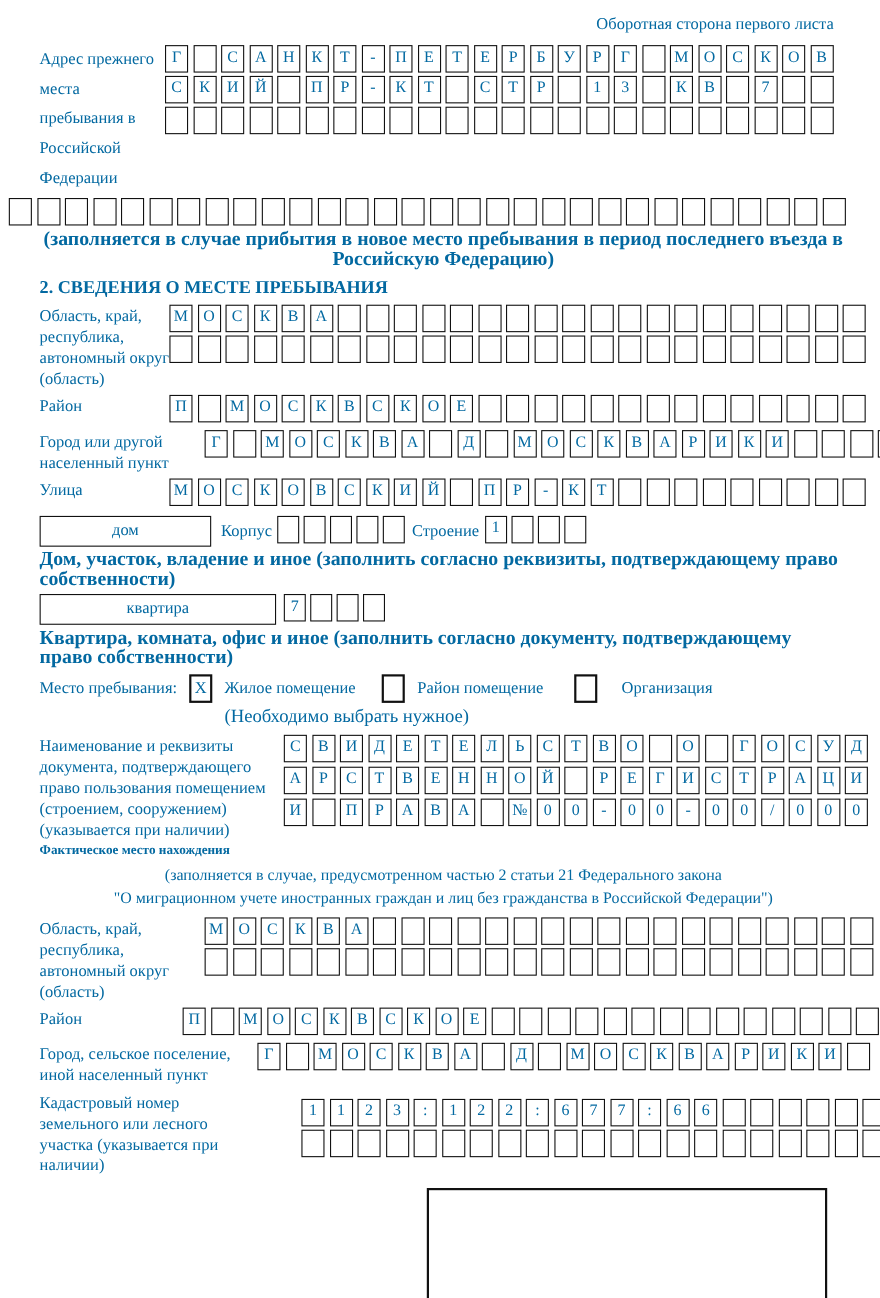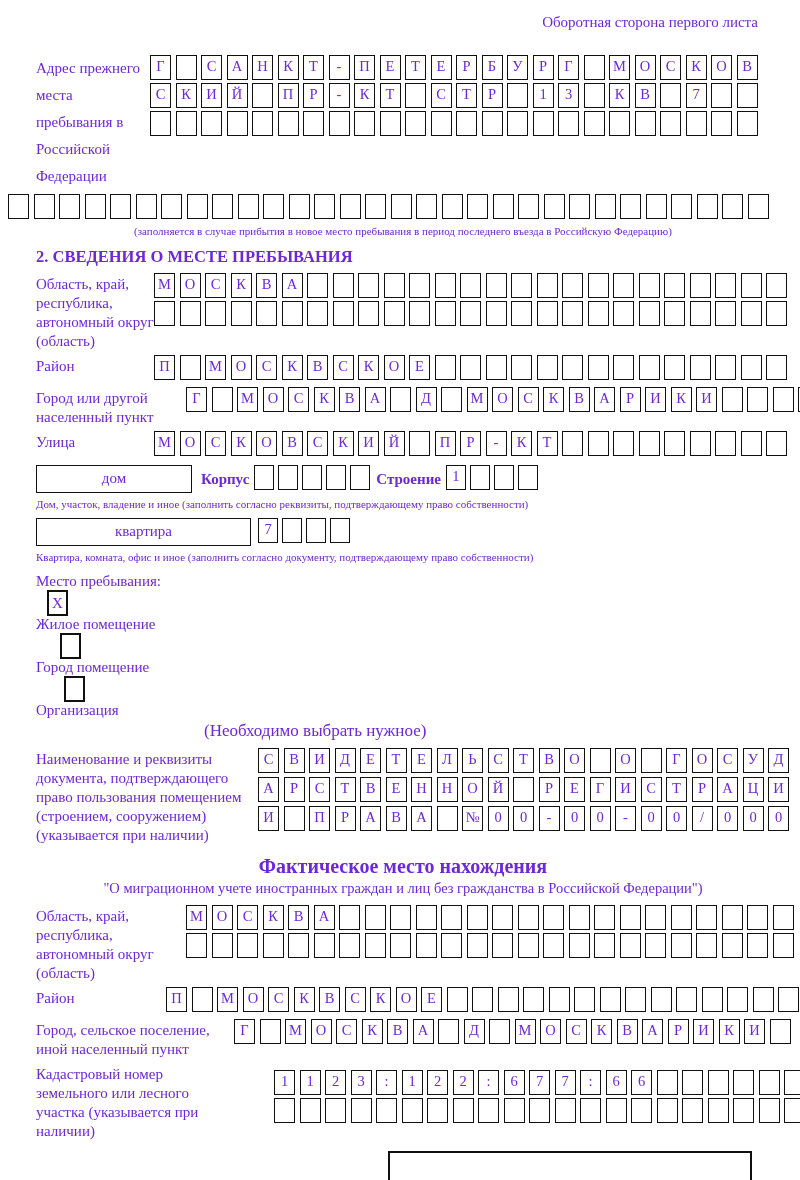--- a/index.html
+++ b/index.html
@@ -1,64 +1,64 @@
 <!DOCTYPE html>
 <html><head>
 <meta charset="utf-8">
 <style>
   * { margin:0; padding:0; box-sizing:border-box; }
   html,body { background:#fff; }
   .page {
     position:relative; width:800px; height:1180px; overflow:hidden;
-    background:#fff; color:#6d28d9;
+    background:#fff; color:#0369a1;
     font-family:"Liberation Serif","DejaVu Serif",serif;
     padding:14px 30px 0 36px;
   }
   .header-note { text-align:right; font-size:15px; padding-right:12px; }
 
   .cell {
     display:inline-block; width:21px; height:25px; border:1.5px solid #111;
     margin-right:4.5px; text-align:center; font-size:14.5px; line-height:21px;
     vertical-align:top; background:#fff;
   }
   .cell-row { white-space:nowrap; height:25px; margin-bottom:3px; }
   .rows .cell-row:last-child { margin-bottom:0; }
 
   .field { display:flex; align-items:flex-start; margin-top:4px; }
   .flabel { font-size:15px; line-height:19px; flex:0 0 auto; padding-top:2px; }
   .w114 { width:114px; } .w118 { width:118px; } .w150 { width:150px; }
   .w130 { width:130px; } .w198 { width:198px; } .w222 { width:222px; }
 
-  .addr-field { margin-top:24px;font-family:Liberation Serif, serif; }
+  .addr-field { margin-top:10px;font-family:Liberation Serif, serif; }
   .addr-field .flabel { line-height:27px; padding-top:0; }
   .full-row { margin-left:-28px; margin-top:4px; }
 
-  .caption { font-size:11px; line-height:18px; margin-top:2px; }
+  .caption { font-size:18px; line-height:18px; margin-top:2px;font-weight:bold; }
   .caption.center { text-align:center; }
 
   .section-title { font-size:16.5px; font-weight:bold; margin:7px 0 6px; }
 
   .house-row { display:flex; align-items:center; margin-top:6px; }
   .house-row .cell, .apt-row .cell { width:20px; margin-right:4px; }
   .widebox { border:1.5px solid #111; height:28px; line-height:25px; text-align:center;
              font-size:15px; background:#fff; flex:0 0 auto; }
   .dom-box { width:156px; margin-right:7px; }
   .kv-box  { width:215px; margin-right:7px; }
-  .inline-label { font-size:15px; line-height:28px; margin:0 5px 0 2px; flex:0 0 auto;font-weight:bold; }
+  .inline-label { font-size:15px; line-height:28px; margin:0 5px 0 2px; flex:0 0 auto; }
   .apt-row { display:flex; align-items:center; margin-top:5px; }
 
-  .stay-row { display:flex; margin-top:7px; font-size:15px;flex-direction:column; }
+  .stay-row { display:flex; align-items:center; margin-top:7px; font-size:15px; }
   .checkbox { display:inline-block; width:21px; height:26px; border:2px solid #111;
               text-align:center; font-size:15px; line-height:22px; margin:0 11px; flex:0 0 auto; }
   .stay-note { font-size:17px; margin-left:168px; margin-top:2px; }
 
   .doc-field { margin-top:7px; }
   .doc-field .cell-row { margin-bottom:4px; }
 
-  .fact-title { text-align:center; font-size:20px; font-weight:bold; margin-top:10px; }
+  .fact-title { font-size:12px; font-weight:bold; }
   .fact-sub { text-align:center; font-size:14.5px; line-height:21px; margin-top:6px; }
 
   .cad-rows { padding-top:7px;padding-left:40px; }
 
   .stamp-wrap { margin-left:352px; margin-top:10px; width:372px; }
   .stamp-box { width:364px; height:170px; border:2px solid #111; background:#fff; }
 </style>
 </head>
 <body>
 
@@ -115,36 +115,37 @@
     <div class="widebox kv-box">квартира</div>
     <div class="cell-row"><span class="cell">7</span><span class="cell"></span><span class="cell"></span><span class="cell"></span></div>
   </div>
   <div class="caption">Квартира, комната, офис и иное (заполнить согласно документу, подтверждающему право собственности)</div>
 
   <div class="stay-row">
     <span>Место пребывания:</span>
     <span class="checkbox">X</span>
     <span>Жилое помещение</span>
     <span class="checkbox" style="margin-left:24px;"></span>
-    <span>Город помещение</span>
+    <span>Район помещение</span>
     <span class="checkbox" style="margin-left:28px; margin-right:22px;"></span>
     <span>Организация</span>
   </div>
   <div class="stay-note">(Необходимо выбрать нужное)</div>
 
   <div class="field doc-field">
     <div class="flabel w222">Наименование и реквизиты документа, подтверждающего право пользования помещением (строением, сооружением) (указывается при наличии)</div>
     <div class="rows">
       <div class="cell-row"><span class="cell">С</span><span class="cell">В</span><span class="cell">И</span><span class="cell">Д</span><span class="cell">Е</span><span class="cell">Т</span><span class="cell">Е</span><span class="cell">Л</span><span class="cell">Ь</span><span class="cell">С</span><span class="cell">Т</span><span class="cell">В</span><span class="cell">О</span><span class="cell"></span><span class="cell">О</span><span class="cell"></span><span class="cell">Г</span><span class="cell">О</span><span class="cell">С</span><span class="cell">У</span><span class="cell">Д</span></div>
       <div class="cell-row"><span class="cell">А</span><span class="cell">Р</span><span class="cell">С</span><span class="cell">Т</span><span class="cell">В</span><span class="cell">Е</span><span class="cell">Н</span><span class="cell">Н</span><span class="cell">О</span><span class="cell">Й</span><span class="cell"></span><span class="cell">Р</span><span class="cell">Е</span><span class="cell">Г</span><span class="cell">И</span><span class="cell">С</span><span class="cell">Т</span><span class="cell">Р</span><span class="cell">А</span><span class="cell">Ц</span><span class="cell">И</span></div>
       <div class="cell-row"><span class="cell">И</span><span class="cell"></span><span class="cell">П</span><span class="cell">Р</span><span class="cell">А</span><span class="cell">В</span><span class="cell">А</span><span class="cell"></span><span class="cell">№</span><span class="cell">0</span><span class="cell">0</span><span class="cell">-</span><span class="cell">0</span><span class="cell">0</span><span class="cell">-</span><span class="cell">0</span><span class="cell">0</span><span class="cell">/</span><span class="cell">0</span><span class="cell">0</span><span class="cell">0</span></div>
     </div>
   </div>
 
   <div class="fact-title">Фактическое место нахождения</div>
+  <div class="fact-sub">(заполняется в случае, предусмотренном частью 2 статьи 21 Федерального закона</div>
   <div class="fact-sub" style="margin-top:0;">"О миграционном учете иностранных граждан и лиц без гражданства в Российской Федерации")</div>
 
   <div class="field" style="margin-top:6px;">
     <div class="flabel w150">Область, край, республика, автономный округ (область)</div>
     <div class="rows">
       <div class="cell-row"><span class="cell">М</span><span class="cell">О</span><span class="cell">С</span><span class="cell">К</span><span class="cell">В</span><span class="cell">А</span><span class="cell"></span><span class="cell"></span><span class="cell"></span><span class="cell"></span><span class="cell"></span><span class="cell"></span><span class="cell"></span><span class="cell"></span><span class="cell"></span><span class="cell"></span><span class="cell"></span><span class="cell"></span><span class="cell"></span><span class="cell"></span><span class="cell"></span><span class="cell"></span><span class="cell"></span><span class="cell"></span></div>
       <div class="cell-row"><span class="cell"></span><span class="cell"></span><span class="cell"></span><span class="cell"></span><span class="cell"></span><span class="cell"></span><span class="cell"></span><span class="cell"></span><span class="cell"></span><span class="cell"></span><span class="cell"></span><span class="cell"></span><span class="cell"></span><span class="cell"></span><span class="cell"></span><span class="cell"></span><span class="cell"></span><span class="cell"></span><span class="cell"></span><span class="cell"></span><span class="cell"></span><span class="cell"></span><span class="cell"></span><span class="cell"></span></div>
     </div>
   </div>
 

